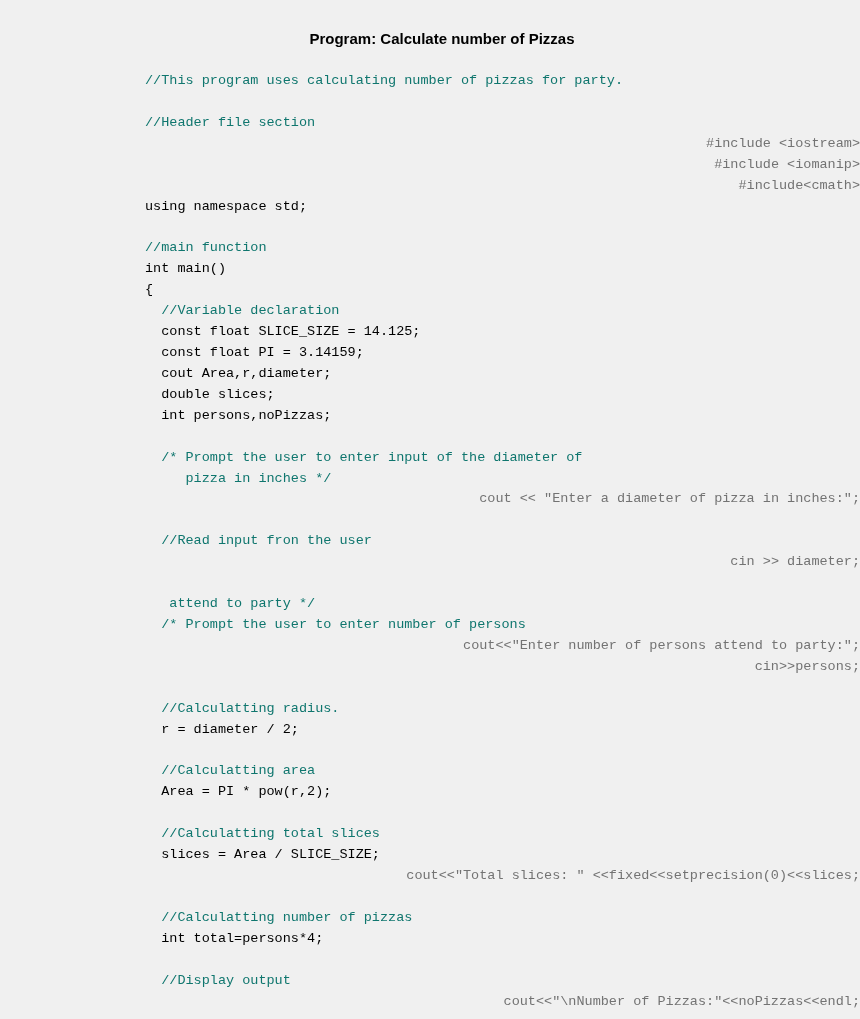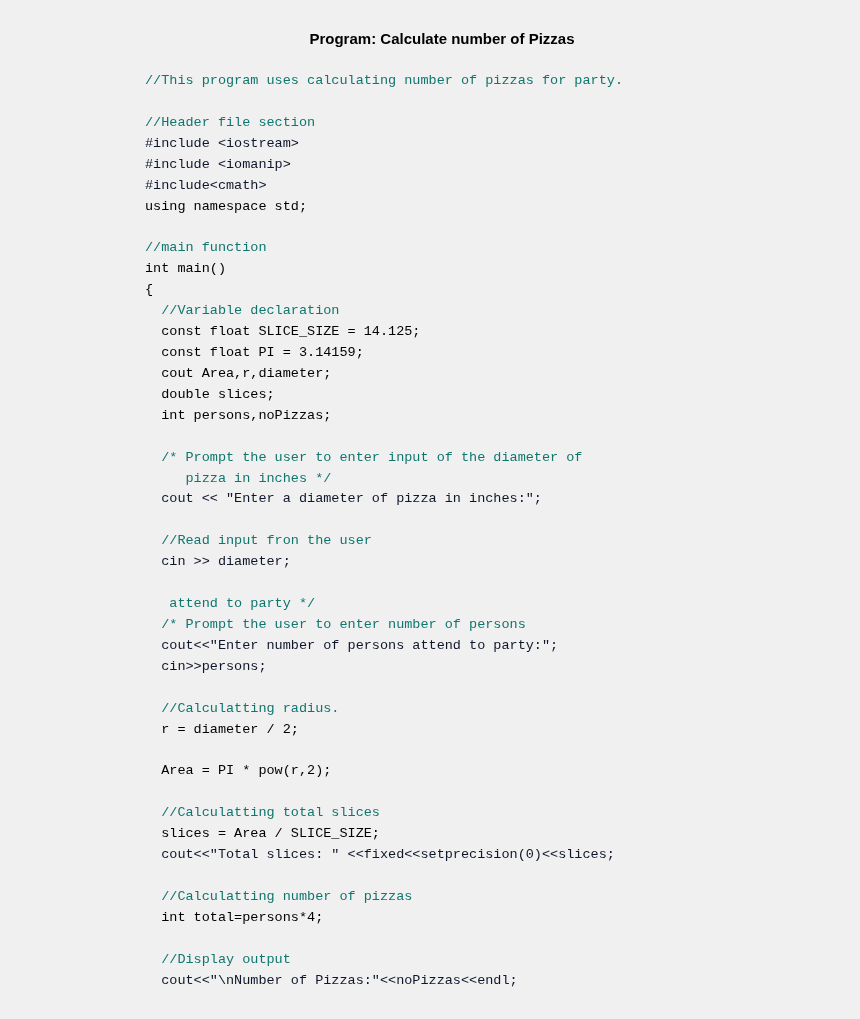--- a/index.html
+++ b/index.html
@@ -22,21 +22,21 @@
       font-weight: bold;
       color: #000;
       margin-bottom: 24px;
       padding-left: 24px;
     }
     .code-block {
       margin-left: 145px;
       line-height: 1.55;
     }
     .green { color: #0f766e; }
-    .red { color: #0f172a; }
+    .red { color: #737373; text-align: right; }
     .black { color: #000000; }
     .line {
       display: block;
       white-space: pre;
     }
   </style>
 </head>
 <body>
 
 <div class="page-title">Program: Calculate number of Pizzas</div>
@@ -69,20 +69,21 @@
   <span class="line red">  cin &gt;&gt; diameter;</span>
   <span class="line">&nbsp;</span>
   <span class="line green">   attend to party */</span>
   <span class="line green">  /* Prompt the user to enter number of persons</span>
   <span class="line red">  cout&lt;&lt;"Enter number of persons attend to party:";</span>
   <span class="line red">  cin&gt;&gt;persons;</span>
   <span class="line">&nbsp;</span>
   <span class="line green">  //Calculatting radius.</span>
   <span class="line black">  r = diameter / 2;</span>
   <span class="line">&nbsp;</span>
+  <span class="line green">  //Calculatting area</span>
   <span class="line black">  Area = PI * pow(r,2);</span>
   <span class="line">&nbsp;</span>
   <span class="line green">  //Calculatting total slices</span>
   <span class="line black">  slices = Area / SLICE_SIZE;</span>
   <span class="line red">  cout&lt;&lt;"Total slices: " &lt;&lt;fixed&lt;&lt;setprecision(0)&lt;&lt;slices;</span>
   <span class="line">&nbsp;</span>
   <span class="line green">  //Calculatting number of pizzas</span>
   <span class="line black">  int total=persons*4;</span>
   <span class="line">&nbsp;</span>
   <span class="line green">  //Display output</span>

